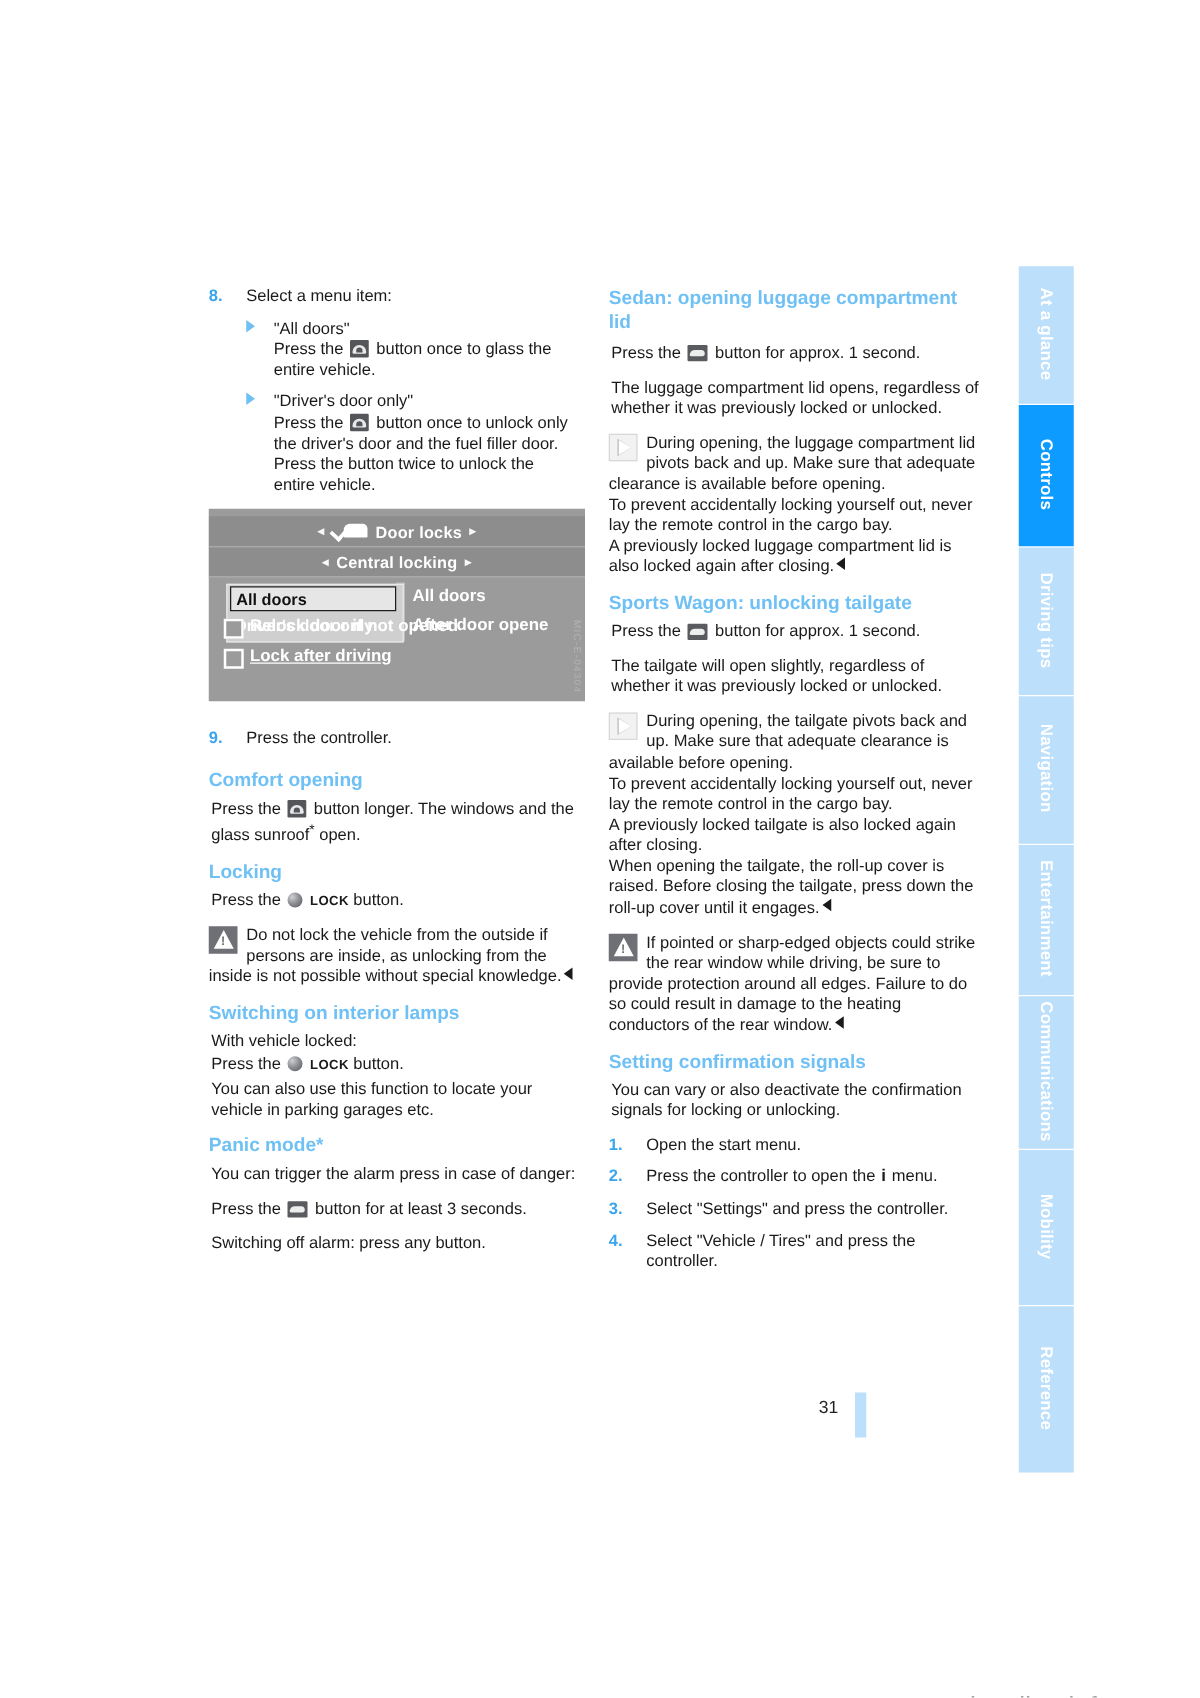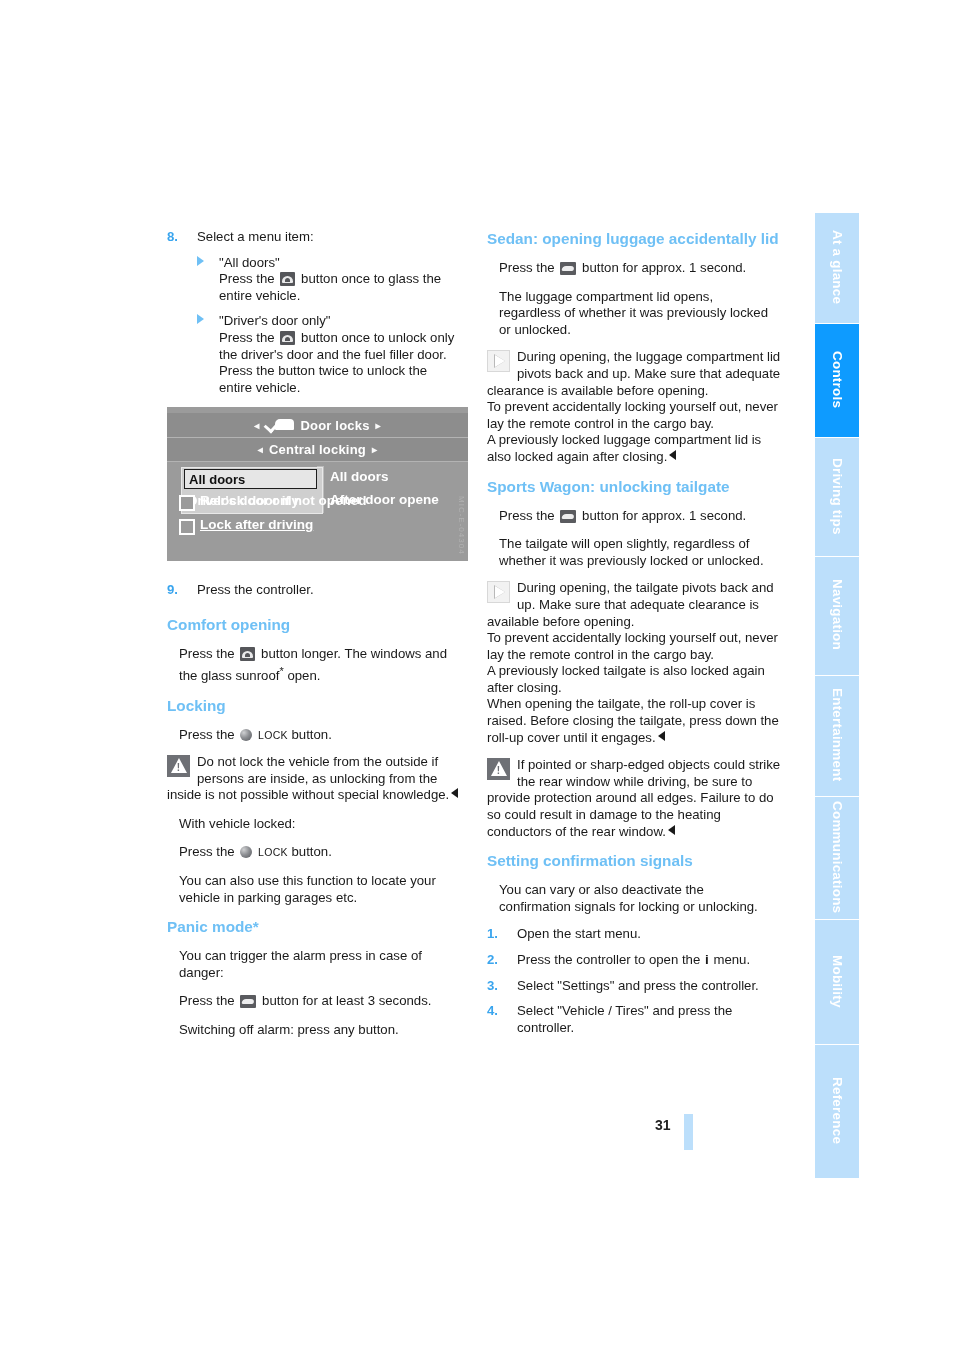--- a/index.html
+++ b/index.html
@@ -32,21 +32,21 @@
     box-sizing:border-box;
     padding-bottom:2px;
   }
   .tab.active{background:#0e9bff;color:#fff;z-index:3;}
 
   
   .col{position:absolute;top:229px;width:300px;}
   .col-left{left:167px;}
   .col-right{left:487px;}
 
-  p{margin:12px;}
+  p{margin:2px;}
   .body-text{
     font-size:13.2px;
     line-height:16.6px;
     color:#1a1a1a;
     margin-bottom:11px;
   }
   .tight{margin-bottom:0;}
 
   h2.section{
     color:#6fc0f5;
@@ -138,20 +138,21 @@
   .ico-lockbtn{
     width:12px;height:12px;
     border-radius:50%;
     background:radial-gradient(circle at 32% 30%, #cfd0d2 0%, #8e9094 45%, #53555a 100%);
     vertical-align:-2px;
   }
   .lock-word{
     font-size:10.5px;
     letter-spacing:.3px;
     color:#1a1a1a;
+    font-weight:bold;
   }
   .ico-info{
     font-weight:bold;
     font-style:normal;
     font-size:13.5px;
     padding:0 1px;
   }
 
   
   .note{
@@ -313,21 +314,21 @@
     font-size:8px;
     letter-spacing:1px;
   }
 
   
   .pagenum{
     position:absolute;
     left:655px;top:1117px;
     font-size:14px;
     color:#222;
-    font-weight:bold;
+    font-weight:normal;
   }
   .pagebar{
     position:absolute;
     left:684px;top:1114px;
     width:9px;height:36px;
     background:#bcdffb;
   }
   .watermark{
     position:absolute;
     left:681px;top:1316px;
@@ -418,20 +419,21 @@
       <span class="lock-word">LOCK</span>
       <span>button.</span>
     </p>
     <div class="note">
       <span class="badge badge-tri">
           <span class="bang">!</span>
         </span>
       <span>Do not lock the vehicle from the outside if persons are inside, as unlocking from the inside is not possible without special knowledge.</span><span class="endmark"></span>
     </div>
 
+    <h2 class="section spaced">Switching on interior lamps</h2>
     <p class="body-text tight">With vehicle locked:</p>
     <p class="body-text tight">
       <span>Press the</span>
       <span class="ico ico-lockbtn"></span>
       <span class="lock-word">LOCK</span>
       <span>button.</span>
     </p>
     <p class="body-text">You can also use this function to locate your vehicle in parking garages etc.</p>
 
     <h2 class="section spaced">Panic mode*</h2>
@@ -470,21 +472,21 @@
     <div class="fig-chk"></div>
     <div class="fig-opt" style="left:33px;top:86px;">Relock door if not opened</div>
     <div class="fig-chk fig-chk2"></div>
     <div class="fig-opt" style="left:33px;top:110px;text-decoration:underline;">Lock after driving</div>
 
     <div class="fig-code">MIC-E-04304</div>
   </div>
 
   <div class="col col-right">
 
-    <h2 class="section" style="margin-bottom:7px;">Sedan: opening luggage accidentally lid</h2>
+    <h2 class="section" style="margin-bottom:7px;">Sedan: opening luggage compartment lid</h2>
     <p class="body-text">
       <span>Press the</span>
       <span class="ico ico-trunk"></span>
       <span>button for approx. 1 second.</span>
     </p>
     <p class="body-text">The luggage compartment lid opens, regardless of whether it was previously locked or unlocked.</p>
 
     <div class="note">
       <span class="badge badge-play"></span>
       <span>During opening, the luggage compartment lid pivots back and up. Make sure that adequate clearance is available before opening.</span><br>

